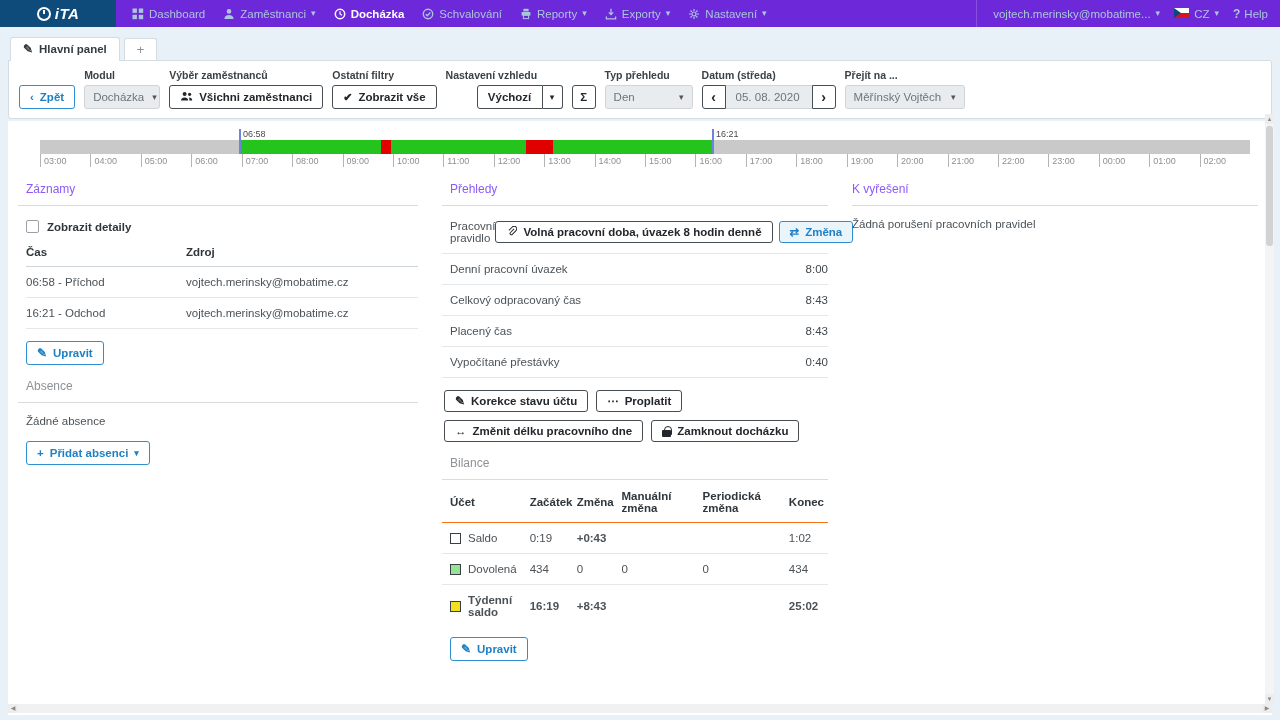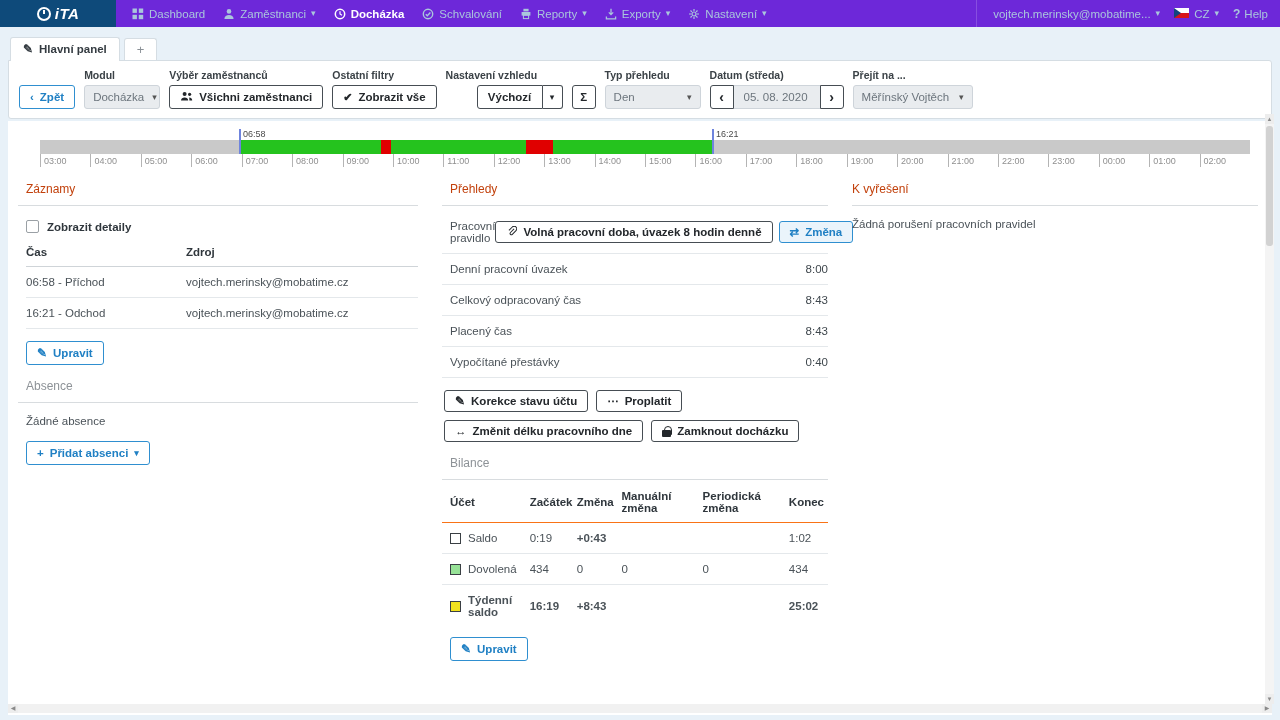--- a/index.html
+++ b/index.html
@@ -59,21 +59,21 @@
   .tl-marker { position:absolute; top:2px; width:2px; height:25px; z-index:3; }
   .tl-mlabel { position:absolute; top:2px; font-size:9px; color:#4a4a4a; z-index:3; }
   #tl-ticks { position:absolute; left:0; right:0; top:27px; height:16px; }
   #tl-ticks .tick { position:absolute; top:0; height:13px; border-left:1px solid #b4b4b4; padding-left:3px; font-size:9px; color:#8f8f8f; line-height:15px; }
 
   
   .cols { display:flex; padding:6px 14px 0 10px; gap:24px; }
   .col-left { width:400px; flex:none; }
   .col-mid { width:386px; flex:none; }
   .col-right { flex:1; }
-  .col-head { font-size:12px; color:#c2410c; padding:4px 0 9px 8px; }
+  .col-head { font-size:12px; color:#8b5cf6; padding:4px 0 9px 8px; }
   .col-left .col-head { padding-left:8px; }
   .divider { border-top:1px solid #d8dcdf; }
   .pad { padding:0 0 0 8px; }
 
   .chk-row { display:flex; align-items:center; gap:8px; margin:14px 0 4px 0; font-weight:bold; color:#2f363c; }
   .checkbox { width:13px; height:13px; border:1px solid #9aa0a5; border-radius:2px; background:#fff; cursor:pointer; }
 
   table.rec { width:100%; border-collapse:collapse; }
   table.rec th { text-align:left; font-size:11.5px; color:#2f363c; padding:9px 0 8px 0; border-bottom:1px solid #cfd4d8; }
   table.rec td { font-size:11.5px; color:#4a5258; padding:9px 0; border-bottom:1px solid #e4e8eb; }
@@ -261,21 +261,21 @@
       <div class="split">
         <button class="btn btn-dark" style="min-width:66px">Výchozí</button>
         <div class="split-caret">
             <span>▾</span>
           </div>
       </div>
     </div>
     <button class="btn btn-dark btn-square">Σ</button>
     <div class="tgroup">
       <div class="tlabel">Typ přehledu</div>
-      <div class="sel" style="width:96px">
+      <div class="sel" style="width:88px">
         <span>Den</span>
         <span class="caret">▾</span>
       </div>
     </div>
     <div class="tgroup">
       <div class="tlabel">Datum (středa)</div>
       <div class="dategroup">
         <div class="nav-btn left">
             <span>‹</span>
           </div>

